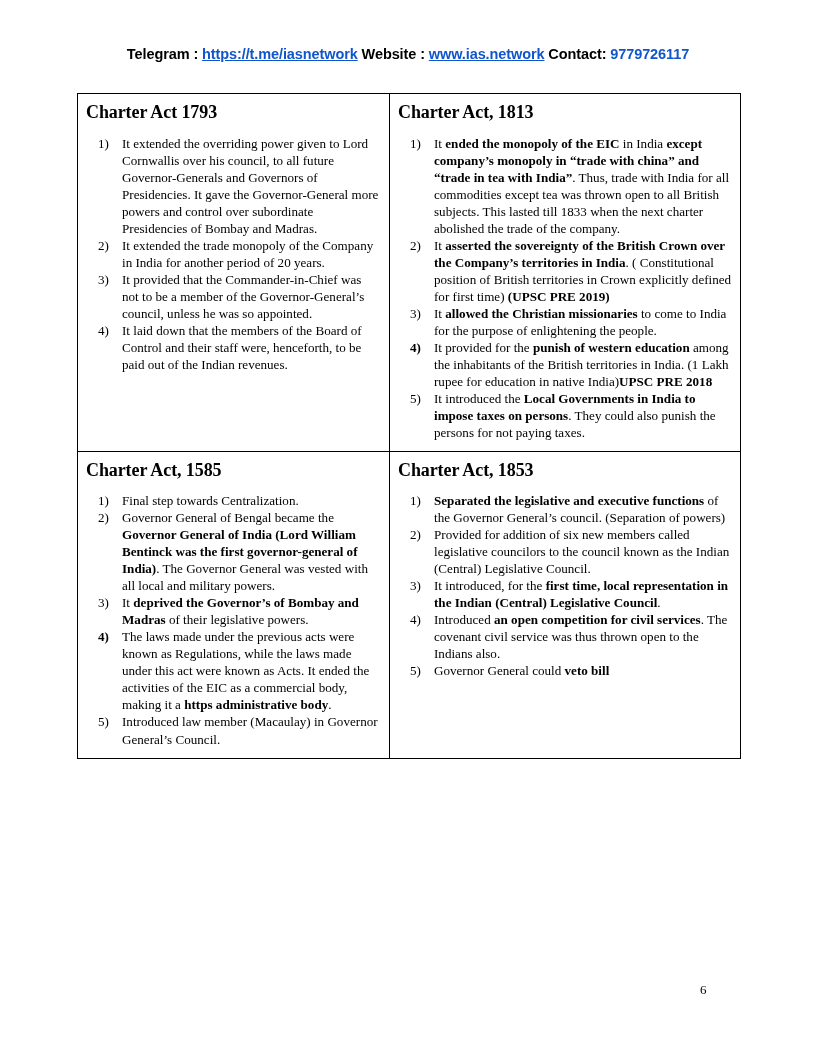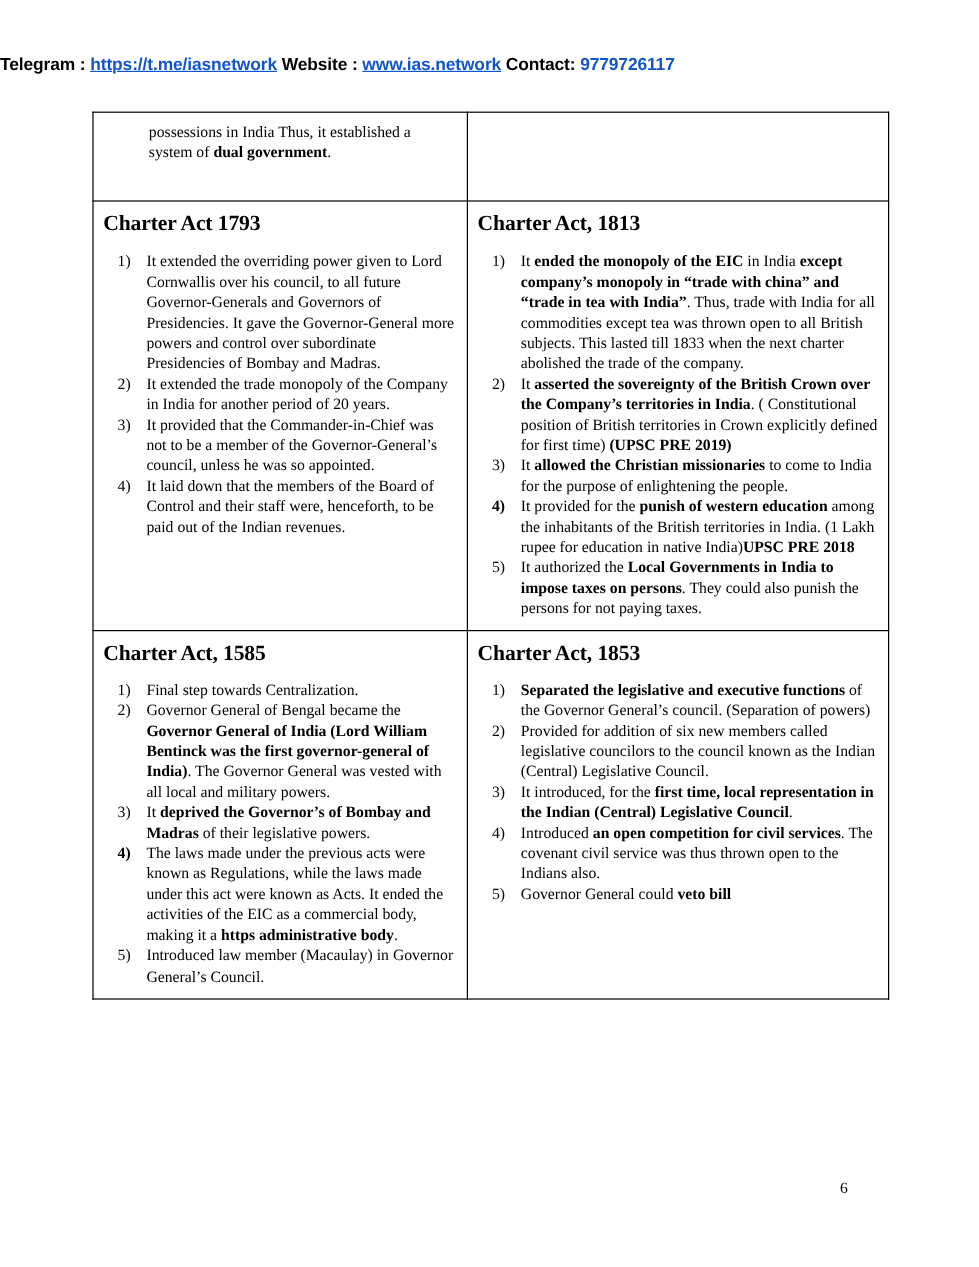--- a/index.html
+++ b/index.html
@@ -15,21 +15,21 @@
     color: #000000;
     overflow: hidden;
   }
 
   
   .page-header {
     position: absolute;
     top: 46px;
     left: 0;
     width: 816px;
-    text-align: left;
+    text-align: center;
     font-family: "Liberation Sans", sans-serif;
     font-size: 14.5px;
     font-weight: bold;
     letter-spacing: -0.1px;
     white-space: nowrap;
     line-height: 1.2;
   }
   .page-header .lbl { color: #000000; }
   .page-header .link {
     color: #1155cc;
@@ -109,47 +109,39 @@
   <span class="lbl">Telegram  : </span><a class="link" href="#">https://t.me/iasnetwork</a><span class="lbl"> Website : </span><a class="link" href="#">www.ias.network</a><span class="lbl"> Contact: </span><span class="phone">9779726117</span>
 </div>
 
 <table class="doc-table">
   <colgroup>
     <col class="col-left">
     <col class="col-right">
   </colgroup>
   <tbody>
 
-    <tr class="spacer-row">
-      <td>
-        <div style="font-size:13.1px; line-height:1.30; padding-left:38px; padding-top:2px;"><span>possessions in India Thus, it established a system of </span><b>dual government</b><span>.</span></div>
-      </td>
-      <td class="empty-cell">
-        <div></div>
-      </td>
-    </tr>
 
     <tr>
       <td>
         <div class="cell-title">Charter Act 1793</div>
         <ol class="items" id="list-1793">
             <li><span class="marker">1)</span><span> It extended the overriding power given to Lord Cornwallis over his council, to all future Governor-Generals and Governors of Presidencies.  It gave the Governor-General more powers and control over subordinate Presidencies of Bombay and Madras.</span></li>
             <li><span class="marker">2)</span><span> It extended the trade monopoly of the Company in India for another period of 20 years.</span></li>
             <li><span class="marker">3)</span><span> It provided that the Commander-in-Chief was not to be a member of the Governor-General’s council, unless he was so appointed.</span></li>
             <li><span class="marker">4)</span><span> It laid down that the members of the Board of Control and their staff were, henceforth, to be paid out of the Indian revenues.</span></li>
           </ol>
       </td>
       <td>
         <div class="cell-title">Charter Act, 1813</div>
         <ol class="items" id="list-1813">
             <li><span class="marker">1)</span><span><span>It </span><b>ended the monopoly of the EIC</b><span> in India </span><b>except company’s monopoly in “trade with china” and “trade in tea with India”</b><span>. Thus, trade with India for all commodities except tea was thrown open to all British subjects. This lasted till 1833 when the next charter abolished the trade of the company.</span></span></li>
             <li><span class="marker">2)</span><span><span>It </span><b>asserted the sovereignty of the British Crown over the Company’s territories in India</b><span>. ( Constitutional position of British territories in Crown explicitly defined for first time) </span><b>(UPSC PRE 2019)</b></span></li>
             <li><span class="marker">3)</span><span><span> It </span><b>allowed the Christian missionaries</b><span> to come to India for the purpose of enlightening the people.</span></span></li>
             <li><span class="marker b">4)</span><span><span>It provided for the </span><b>punish of western education</b><span> among the inhabitants of the British territories in India. (1 Lakh rupee for education in native India)</span><b>UPSC PRE 2018</b></span></li>
-            <li><span class="marker">5)</span><span><span>It authorized the </span><b>Local Governments in India to impose taxes on persons</b><span>. They could also punish the persons for not paying taxes.</span></span></li>
+            <li><span class="marker">5)</span><span><span>It introduced the </span><b>Local Governments in India to impose taxes on persons</b><span>. They could also punish the persons for not paying taxes.</span></span></li>
           </ol>
       </td>
     </tr>
 
     <tr>
       <td>
         <div class="cell-title">Charter Act, 1585</div>
         <ol class="items" id="list-1833">
             <li><span class="marker">1)</span><span><span>Final step towards Centralization.</span></span></li>
             <li><span class="marker">2)</span><span><span>Governor General of Bengal became the </span><b>Governor General of India (Lord William Bentinck was the   first governor-general of India)</b><span>. The Governor General was vested with all local and military powers.</span></span></li>

